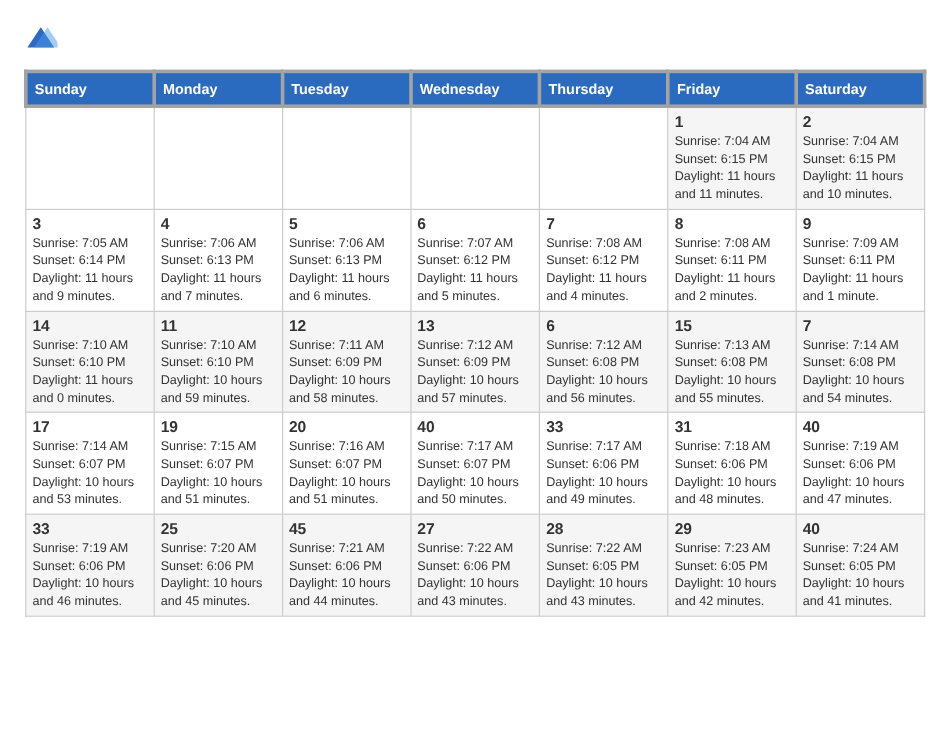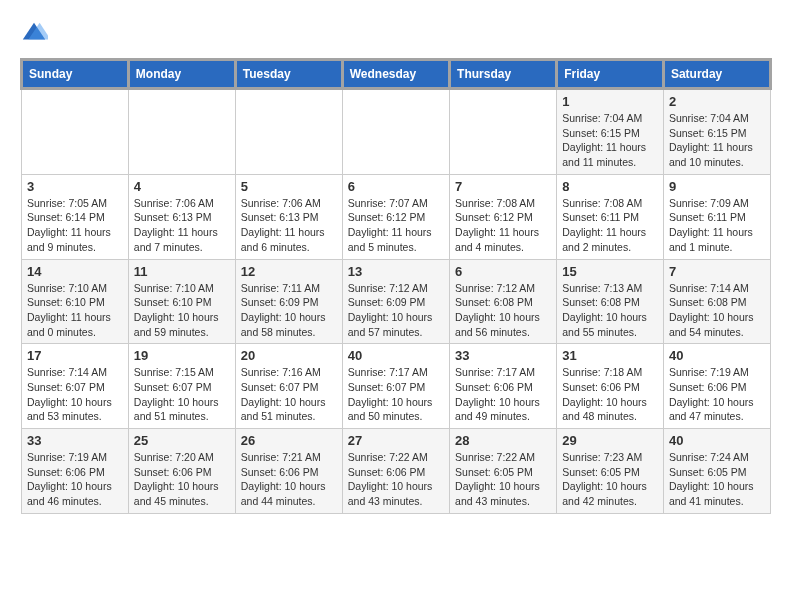--- a/index.html
+++ b/index.html
@@ -232,21 +232,21 @@
       <tr>
         <td>
           <span class="day-number">33</span>
           <div class="day-info">Sunrise: 7:19 AM<br>Sunset: 6:06 PM<br>Daylight: 10 hours and 46 minutes.</div>
         </td>
         <td>
           <span class="day-number">25</span>
           <div class="day-info">Sunrise: 7:20 AM<br>Sunset: 6:06 PM<br>Daylight: 10 hours and 45 minutes.</div>
         </td>
         <td>
-          <span class="day-number">26</span>
+          <span class="day-number">45</span>
           <div class="day-info">Sunrise: 7:21 AM<br>Sunset: 6:06 PM<br>Daylight: 10 hours and 44 minutes.</div>
         </td>
         <td>
           <span class="day-number">27</span>
           <div class="day-info">Sunrise: 7:22 AM<br>Sunset: 6:06 PM<br>Daylight: 10 hours and 43 minutes.</div>
         </td>
         <td>
           <span class="day-number">28</span>
           <div class="day-info">Sunrise: 7:22 AM<br>Sunset: 6:05 PM<br>Daylight: 10 hours and 43 minutes.</div>
         </td>

